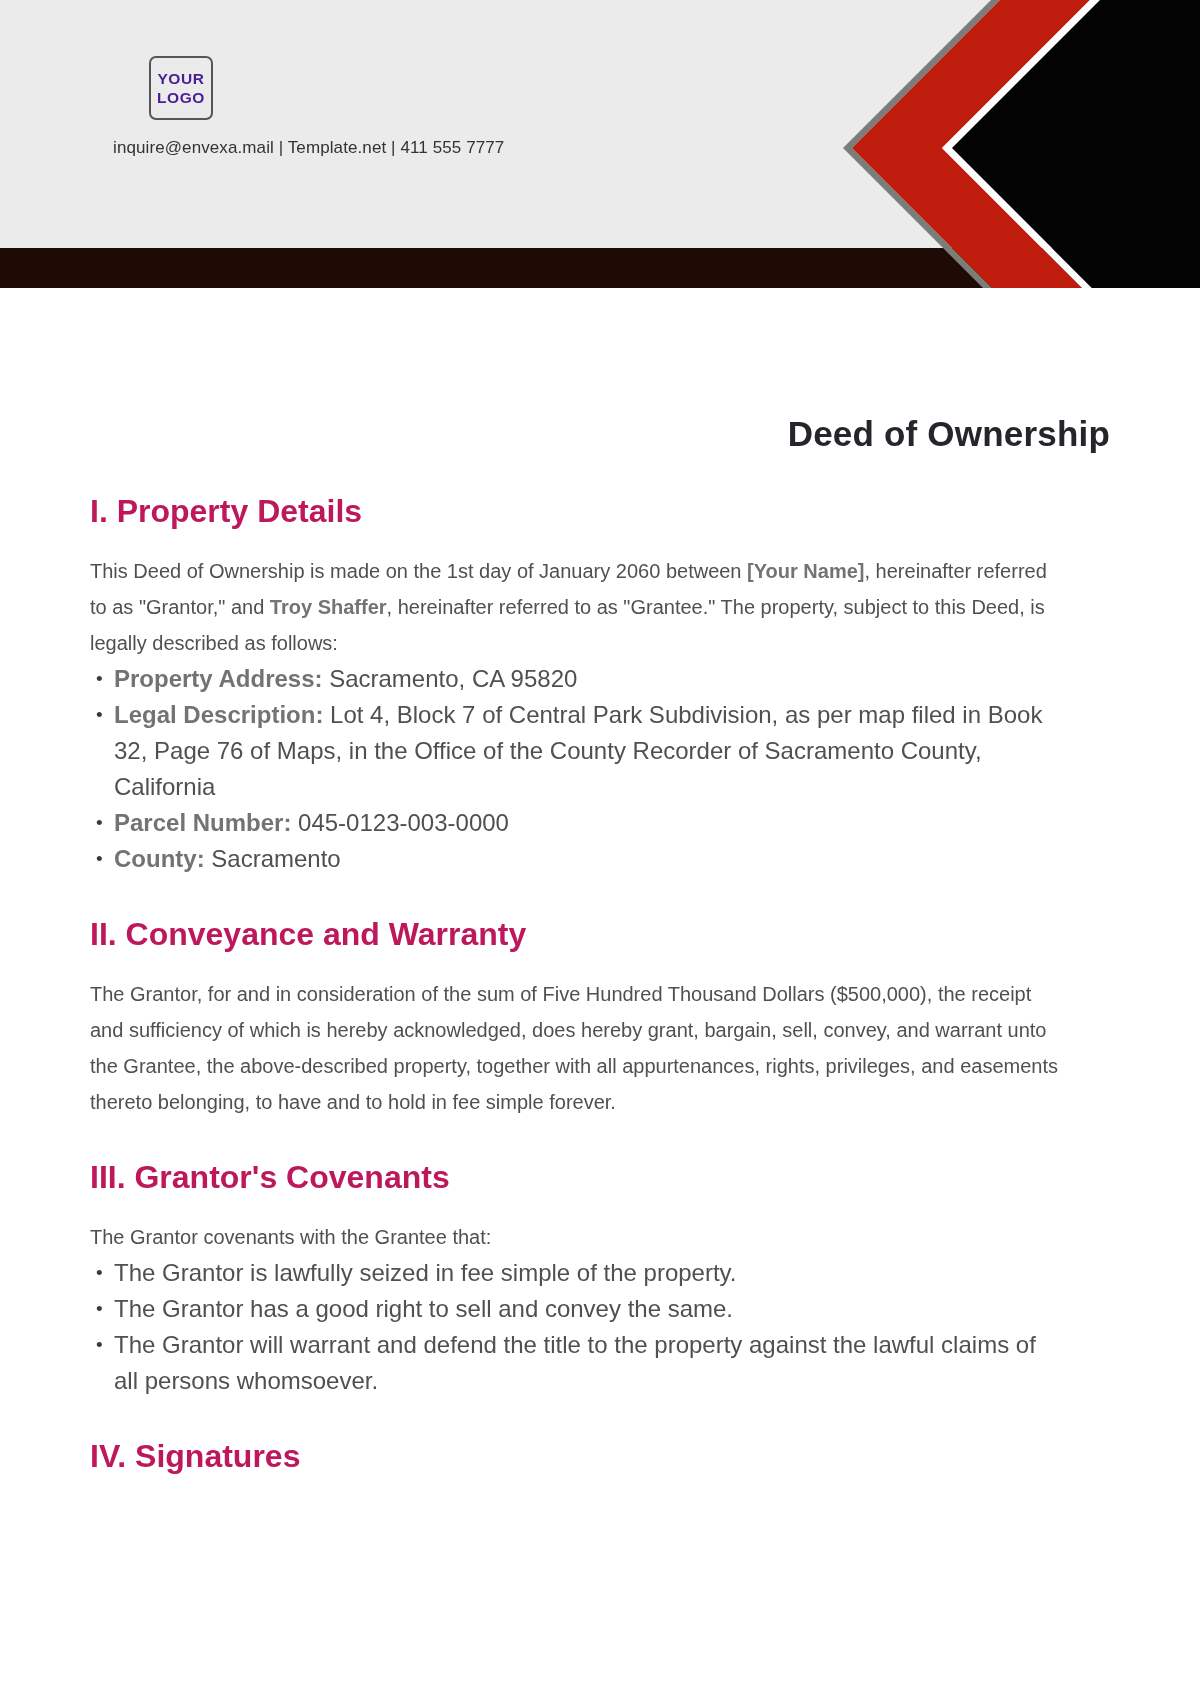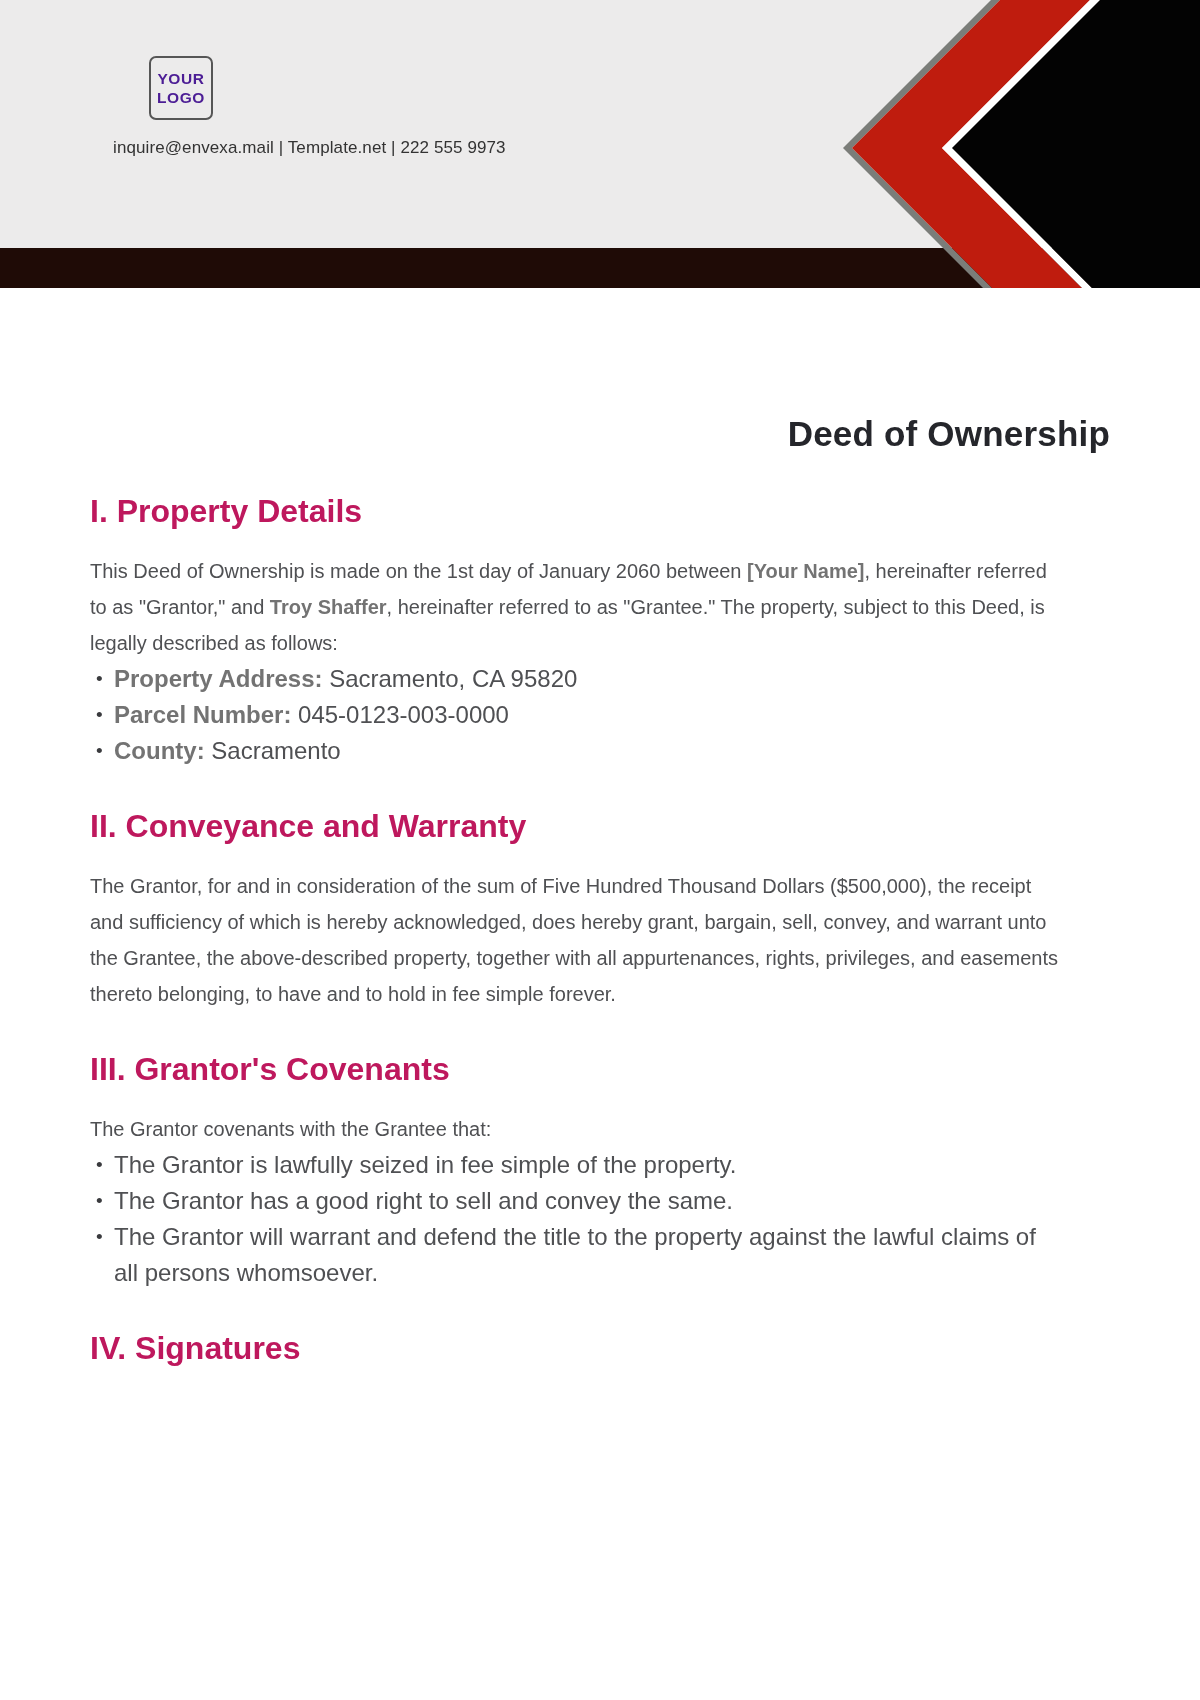--- a/index.html
+++ b/index.html
@@ -62,31 +62,32 @@
   <svg class="decoration" viewBox="0 0 420 288" preserveAspectRatio="none" aria-hidden="true">
     <polygon points="211,0 220,0 72,148 212,288 203,288 63,148" fill="#7b7d79"></polygon>
     <polygon points="220,0 310,0 162,148 302,288 212,288 72,148" fill="#bf1c0e"></polygon>
     <polygon points="310,0 320,0 172,148 312,288 302,288 162,148" fill="#ffffff"></polygon>
     <polygon points="320,0 420,0 420,288 312,288 172,148" fill="#030303"></polygon>
   </svg>
   <div class="logo-box">
     <span>YOUR</span>
     <span>LOGO</span>
   </div>
-  <div class="contact-line">inquire@envexa.mail | Template.net | 222 555 9973</div>
+  <div class="contact-line">inquire@envexa.mail | Template.net | 411 555 7777</div>
 </div>
 
 <main>
   <h1>Deed of Ownership</h1>
   <div id="doc-body">
       <section>
         <h2>I. Property Details</h2>
         <p><span>This Deed of Ownership is made on the 1st day of January 2060 between </span><span class="b">[Your Name]</span><span>, hereinafter referred to as "Grantor," and </span><span class="b">Troy Shaffer</span><span>, hereinafter referred to as "Grantee." The property, subject to this Deed, is legally described as follows:</span></p>
         <ul>
           <li><span class="b">Property Address: </span><span>Sacramento, CA 95820</span></li>
+          <li><span class="b">Legal Description: </span><span>Lot 4, Block 7 of Central Park Subdivision, as per map filed in Book 32, Page 76 of Maps, in the Office of the County Recorder of Sacramento County, California</span></li>
           <li><span class="b">Parcel Number: </span><span>045-0123-003-0000</span></li>
           <li><span class="b">County: </span><span>Sacramento</span></li>
         </ul>
       </section>
       <section>
         <h2>II. Conveyance and Warranty</h2>
         <p><span>The Grantor, for and in consideration of the sum of Five Hundred Thousand Dollars ($500,000), the receipt and sufficiency of which is hereby acknowledged, does hereby grant, bargain, sell, convey, and warrant unto the Grantee, the above-described property, together with all appurtenances, rights, privileges, and easements thereto belonging, to have and to hold in fee simple forever.</span></p>
       </section>
       <section>
         <h2>III. Grantor's Covenants</h2>

